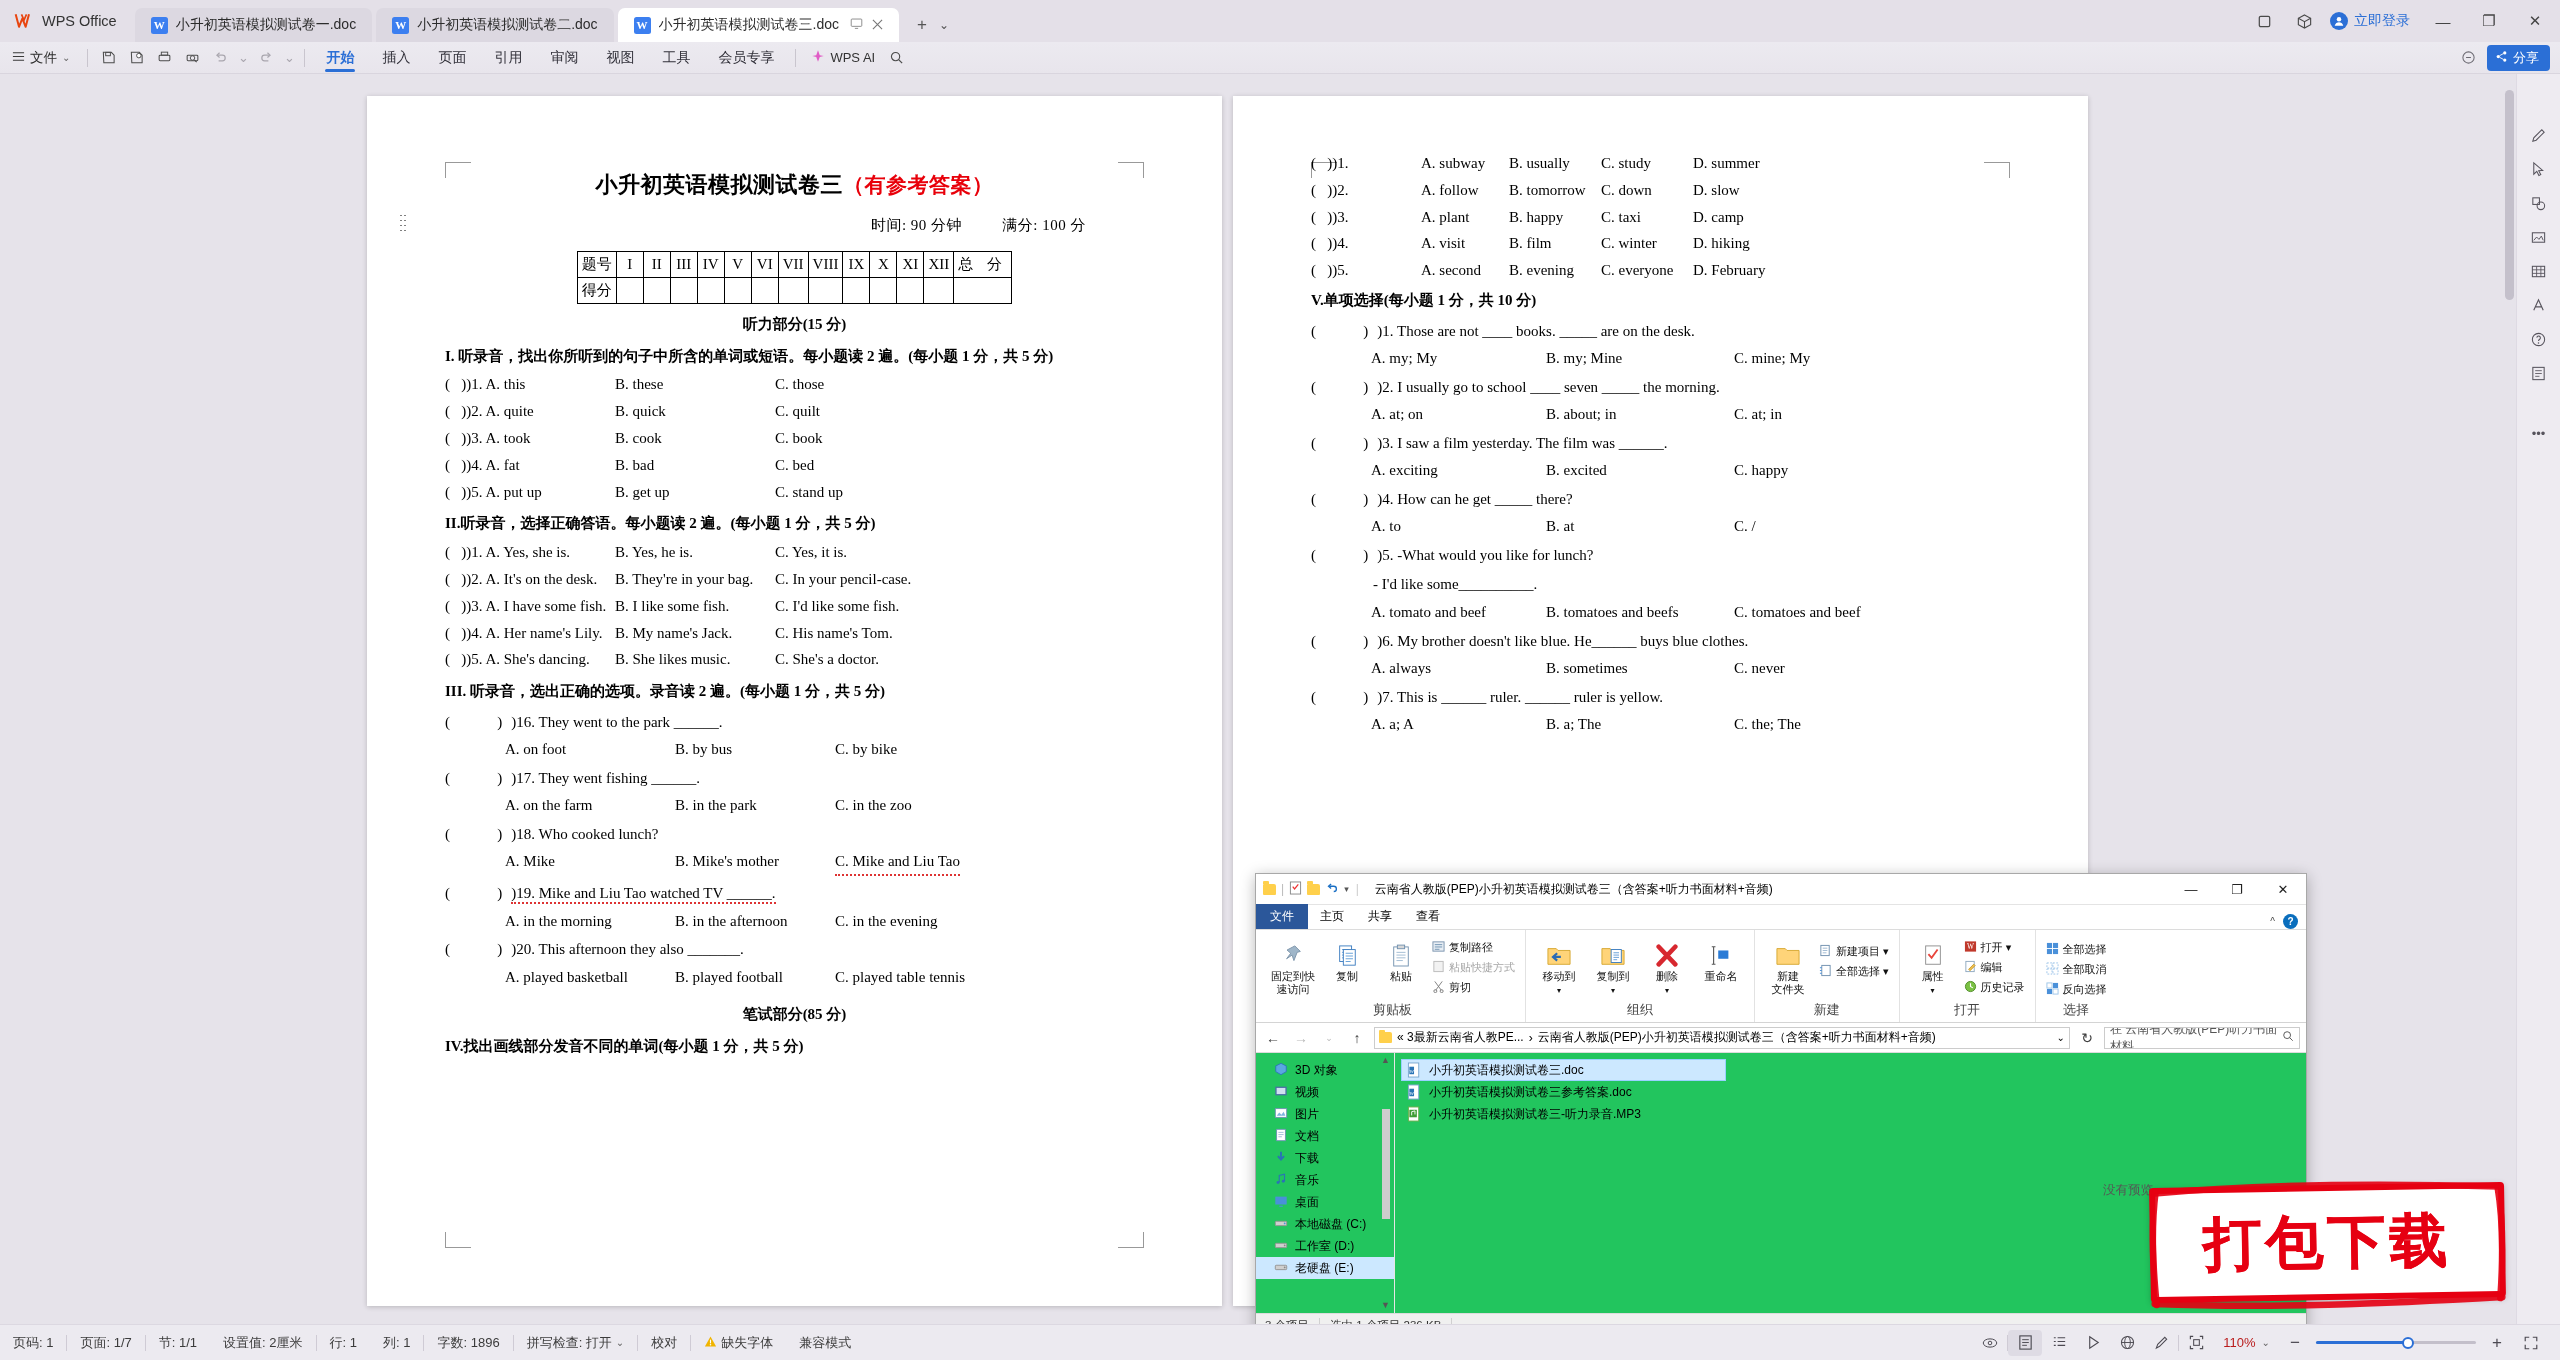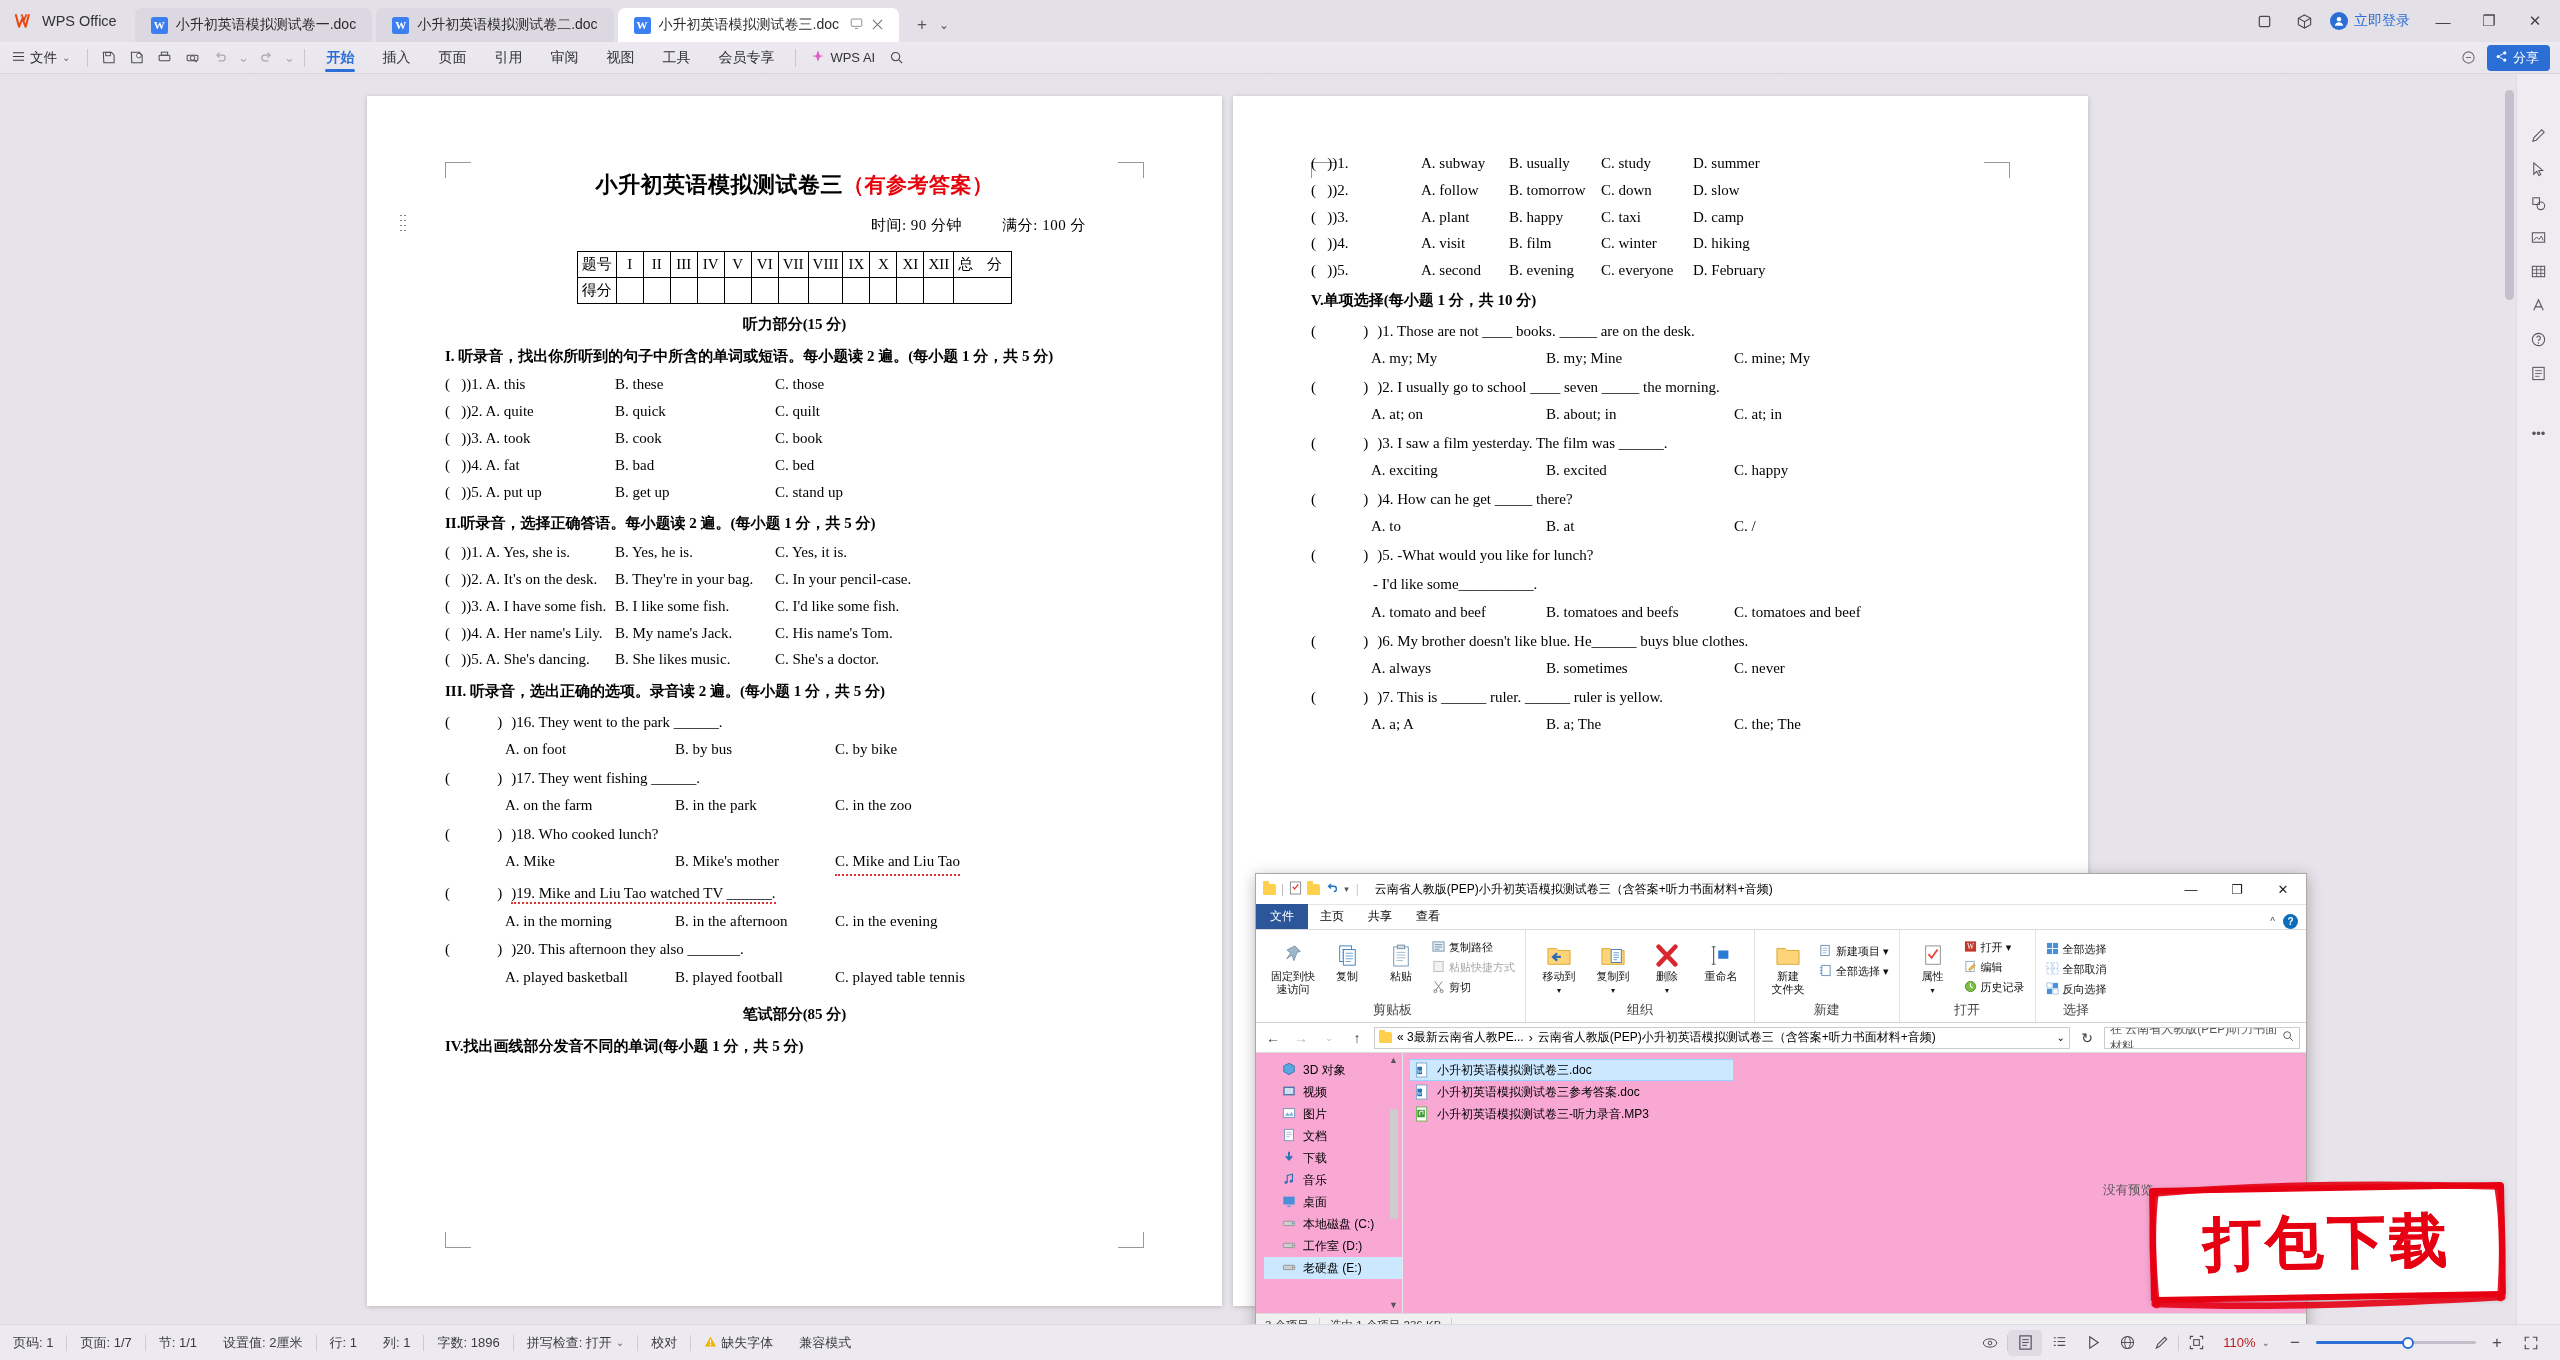--- a/index.html
+++ b/index.html
@@ -227,21 +227,21 @@
   .navbtn { width:22px;text-align:center;color:#3d3d3d;font-size:14px;}
   .navbtn.dim{color:#b9b9b9;}
   .addrbar {
     flex:1; height:22px; border:1px solid #cccccc; background:#fff; display:flex; align-items:center;
     gap:5px; padding:0 4px; font-size:12px; overflow:hidden; white-space:nowrap;
   }
   .searchbar {
     width:196px; height:22px; border:1px solid #cccccc; background:#fff; display:flex; align-items:center;
     padding:0 5px; font-size:12px; color:#555; gap:4px; overflow:hidden;
   }
-  .ex-body { flex:1; display:flex; background:#f9a8d4; overflow:hidden; position:relative;padding-left:8px;}
+  .ex-body { flex:1; display:flex; background:#22c55e; overflow:hidden; position:relative;}
   .ex-nav { width:138px; border-right:0; padding-top:6px; position:relative; overflow:hidden;}
   .navitem { display:flex; align-items:center; gap:7px; padding:2.5px 0 2.5px 18px; font-size:12px; white-space:nowrap;}
   .navitem.cur { background:#cce8ff; }
   .nav-scroll { position:absolute; right:2px; top:0; bottom:0; width:12px; }
   .nav-scroll .bar{position:absolute;top:56px;width:8px;right:2px;height:110px;background:#cdcdcd;border-radius:0;}
   .nav-scroll .arr{position:absolute;right:2px;font-size:9px;color:#555;}
   .ex-files { flex:1; padding:6px 0 0 6px; border-left:1px solid #e6e6e6;}
   .fileitem { display:flex; align-items:center; gap:6px; padding:2.5px 6px; font-size:12px; width:325px;}
   .fileitem.sel { background:#cce8ff; border:1px solid #99d1ff; padding:1.5px 5px;}
   .ficon { width:16px;height:17px; flex:none; position:relative;}

